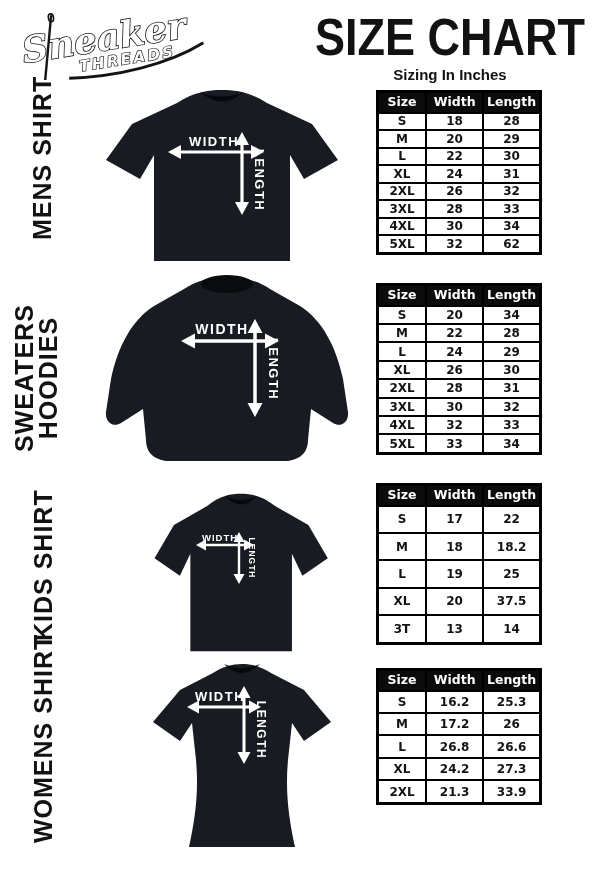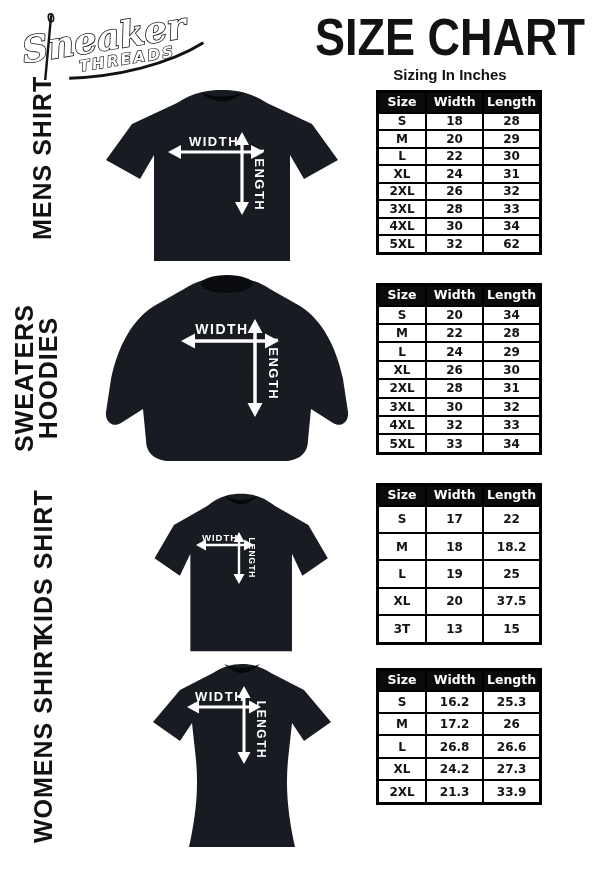--- a/index.html
+++ b/index.html
@@ -275,21 +275,21 @@
           <td>25</td>
         </tr>
         <tr>
           <td>XL</td>
           <td>20</td>
           <td>37.5</td>
         </tr>
         <tr>
           <td>3T</td>
           <td>13</td>
-          <td>15</td>
+          <td>14</td>
         </tr>
       </tbody>
     </table>
   <table class="size-table" id="table-womens">
       <thead>
         <tr>
           <th>Size</th>
           <th>Width</th>
           <th>Length</th>
         </tr>

